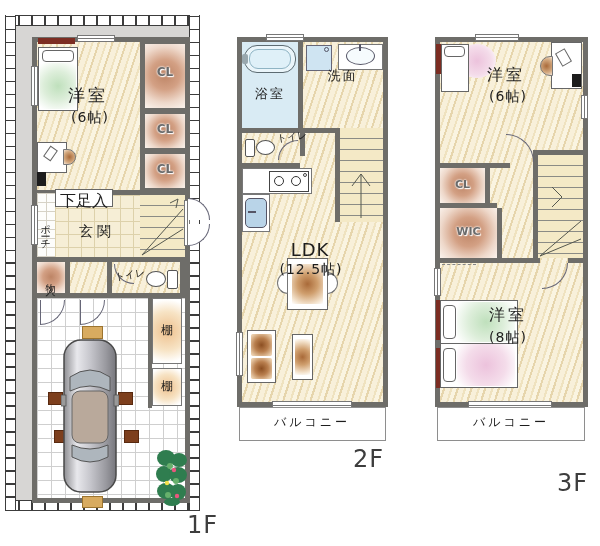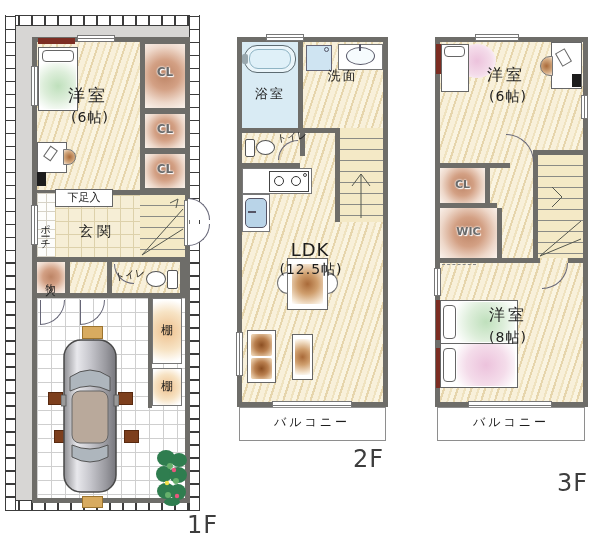--- a/index.html
+++ b/index.html
@@ -15,21 +15,21 @@
 .bath{position:absolute;background:#d9ebf4}
 .stairs{position:absolute;background-color:#f4e9c6;background-image:repeating-linear-gradient(180deg,transparent 0 10px,#8b8b85 10px 11px)}
 .balc{position:absolute;background:#fff;border:1.5px solid #8e8e8e}
 .box{position:absolute;background:#fff;border:1.5px solid #666}
 .win{position:absolute;background:#fff;border:1px solid #777;background-image:linear-gradient(#777,#777);background-size:100% 1px;background-position:50% 50%;background-repeat:no-repeat}
 .winV{position:absolute;background:#fff;border:1px solid #777;background-image:linear-gradient(#777,#777);background-size:1px 100%;background-position:50% 50%;background-repeat:no-repeat}
 .lbl{position:absolute;white-space:nowrap;line-height:1.1;text-align:center;color:#1d1d1d}
 .big{font-size:17px;letter-spacing:3px}
 .mid2{font-size:14px;letter-spacing:1px}
 .rm{font-size:13px;letter-spacing:2px}
-.sml{font-size:11px}
+.sml{font-size:16px}
 .tiny{font-size:10px}
 .cltxt{font-size:12px;color:#6b6b6b;text-shadow:0 0 2px #fff,0 0 2px #fff,1px 1px 1px #fff;font-weight:bold}
 .vert{writing-mode:vertical-rl;letter-spacing:2px}
 .floorlbl{font-size:24px;color:#3d3d3d;letter-spacing:1px;text-align:right}
 .red{position:absolute;background:#7c2d22}
 .tan{position:absolute;background:#d8ab60;border:1px solid #9c742f}
 .planter{position:absolute;background:#7d3f1d;border:1px solid #58290f}
 .frameH{position:absolute;height:11px;background-color:#fff;background-image:repeating-linear-gradient(90deg,#3c3c3c 0 1.5px,transparent 1.5px 13px);border-top:1.5px solid #3c3c3c;border-bottom:1.5px solid #3c3c3c}
 .frameV{position:absolute;width:11px;background-color:#fff;background-image:repeating-linear-gradient(0deg,#3c3c3c 0 1.5px,transparent 1.5px 13px);border-left:1.5px solid #3c3c3c;border-right:1.5px solid #3c3c3c}
 .yard{position:absolute;background:#d7d6d4}

